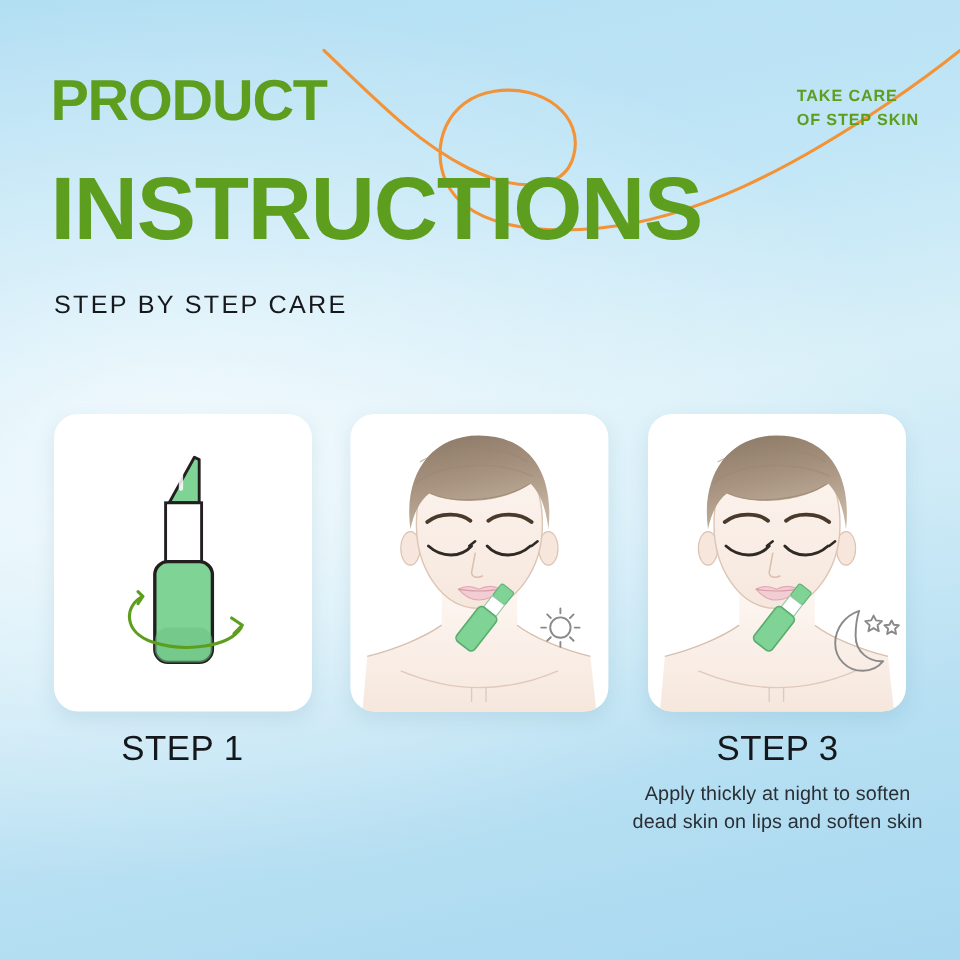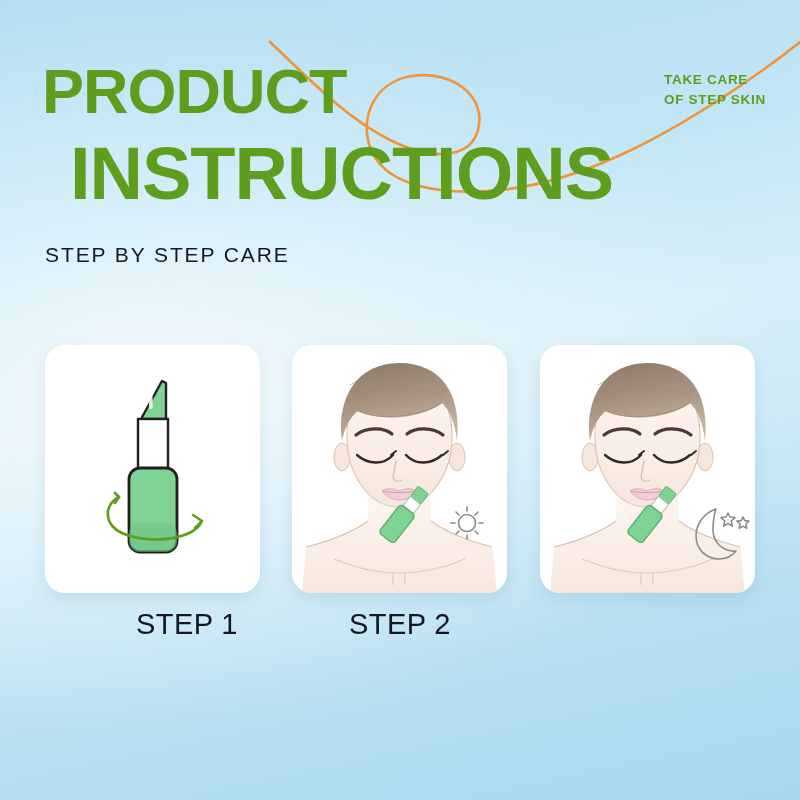--- a/index.html
+++ b/index.html
@@ -20,22 +20,22 @@
   .kicker{
     position:absolute;left:45px;top:25px;
     font-size:20px;font-weight:700;letter-spacing:1.4px;
     color:#16181c;white-space:nowrap;
   }
   .big1,.big2{
     position:absolute;left:42px;
     color:#5d9e1e;font-weight:700;letter-spacing:-1px;
     line-height:0.92;white-space:nowrap;
   }
-  .big1{top:63px;font-size:63px;}
-  .big2{top:140px;font-size:74px;margin-left:28px;}
+  .big1{top:63px;font-size:48px;}
+  .big2{top:140px;font-size:74px;}
   .subkicker{
     position:absolute;left:45px;top:243px;
     font-size:21px;font-weight:400;letter-spacing:1.9px;
     color:#16181c;white-space:nowrap;
   }
   .tagline{
     position:absolute;left:664px;top:70px;width:130px;
     color:#5d9e1e;font-weight:700;
     font-size:13.5px;letter-spacing:0.7px;line-height:1.45;
   }
@@ -49,21 +49,21 @@
     box-shadow:0 6px 16px rgba(90,140,170,0.16);
   }
   .card.c1{left:45px;}
   .card.c2{left:292px;}
   .card.c3{left:540px;}
   .card svg{display:block;width:100%;height:100%;}
 
   
   .caps{position:absolute;left:0;top:608px;width:800px;height:180px;}
   .cap{position:absolute;top:0;width:248px;text-align:center;}
-  .cap.p1{left:28px;margin-left:35px;}
+  .cap.p1{left:28px;}
   .cap.p2{left:276px;}
   .cap.p3{left:524px;}
   .cap .t{
     font-size:29px;font-weight:400;color:#14171b;
     letter-spacing:0.4px;margin:0 0 10px 0;
   }
   .cap .d{
     font-size:16.5px;color:#2a2f35;line-height:1.42;
     letter-spacing:0.1px;
   }
@@ -231,17 +231,20 @@
         </g>
       </svg>
     </div>
   </div>
 
   <div class="caps">
     <div class="cap p1">
       <div class="t">STEP 1</div>
     </div>
     <div class="cap p2">
-      <div class="t">STEP 2</div>
+    </div>
+    <div class="cap p3">
+      <div class="t">STEP 3</div>
+      <div class="d">Apply thickly at night to soften dead skin on lips and soften skin</div>
     </div>
   </div>
 
 </div>
 
 </body></html>

